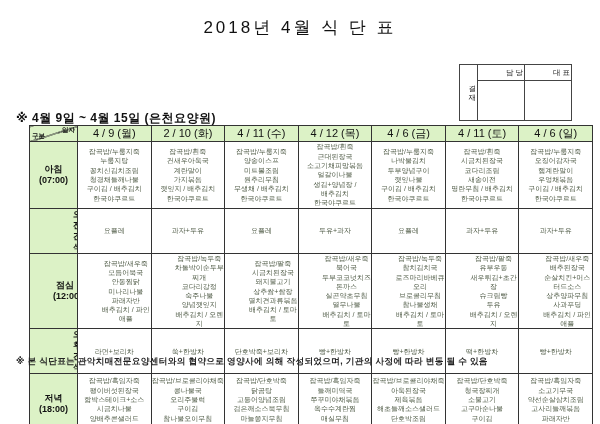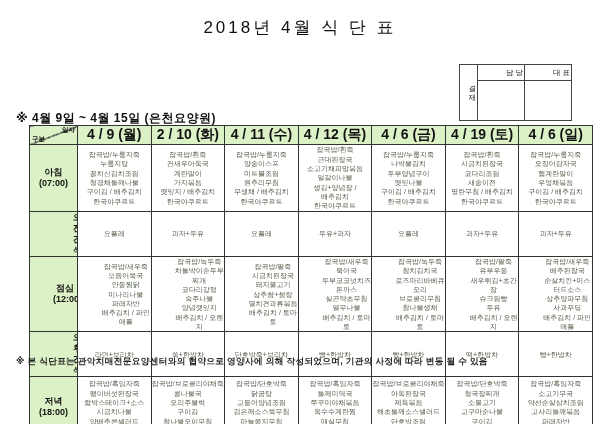--- a/index.html
+++ b/index.html
@@ -26,21 +26,21 @@
     position:absolute; top:110px; left:16px; font-size:12px; font-weight:bold; color:#111;
     letter-spacing:0.5px;
   }
   
   .menu-table {
     position:absolute; top:125px; left:29px; width:564px;
     border-collapse:collapse; table-layout:fixed;
   }
   .menu-table td { border:1px solid #333; overflow:hidden; }
   .menu-table .hdr {
-    background:#dcf2c6; height:15px; font-size:14px; font-weight:bold;
+    background:#dcf2c6; height:15px; font-size:11px; font-weight:normal;
     text-align:center; color:#111; padding:0;
   }
   .corner {
     background-color:#dcf2c6;
     background-image:linear-gradient(to bottom right,
       rgba(0,0,0,0) 48.5%, #333 48.5%, #333 52%, rgba(0,0,0,0) 52%);
     position:relative; height:15px; padding:0;
   }
   .corner .tr { position:absolute; top:0px; right:2px; font-size:6.5px; font-weight:bold; }
   .corner .bl { position:absolute; bottom:0px; left:2px; font-size:6.5px; font-weight:bold; }
@@ -101,21 +101,21 @@
       <tr>
     <td class="corner">
       <span class="tr">일자</span>
       <span class="bl">구분</span>
     </td>
     <td class="hdr">4 / 9 (월)</td>
     <td class="hdr">2 / 10 (화)</td>
     <td class="hdr">4 / 11 (수)</td>
     <td class="hdr">4 / 12 (목)</td>
     <td class="hdr">4 / 6 (금)</td>
-    <td class="hdr">4 / 19 (토)</td>
+    <td class="hdr">4 / 11 (토)</td>
     <td class="hdr">4 / 6 (일)</td>
   </tr>
   <tr class="row-breakfast">
     <td class="label-cell">아침
 (07:00)</td>
     <td class="cell">잡곡밥/누룽지죽
 누룽지탕
 꽁치신김치조림
 청경채들깨나물
 구이김 / 배추김치

